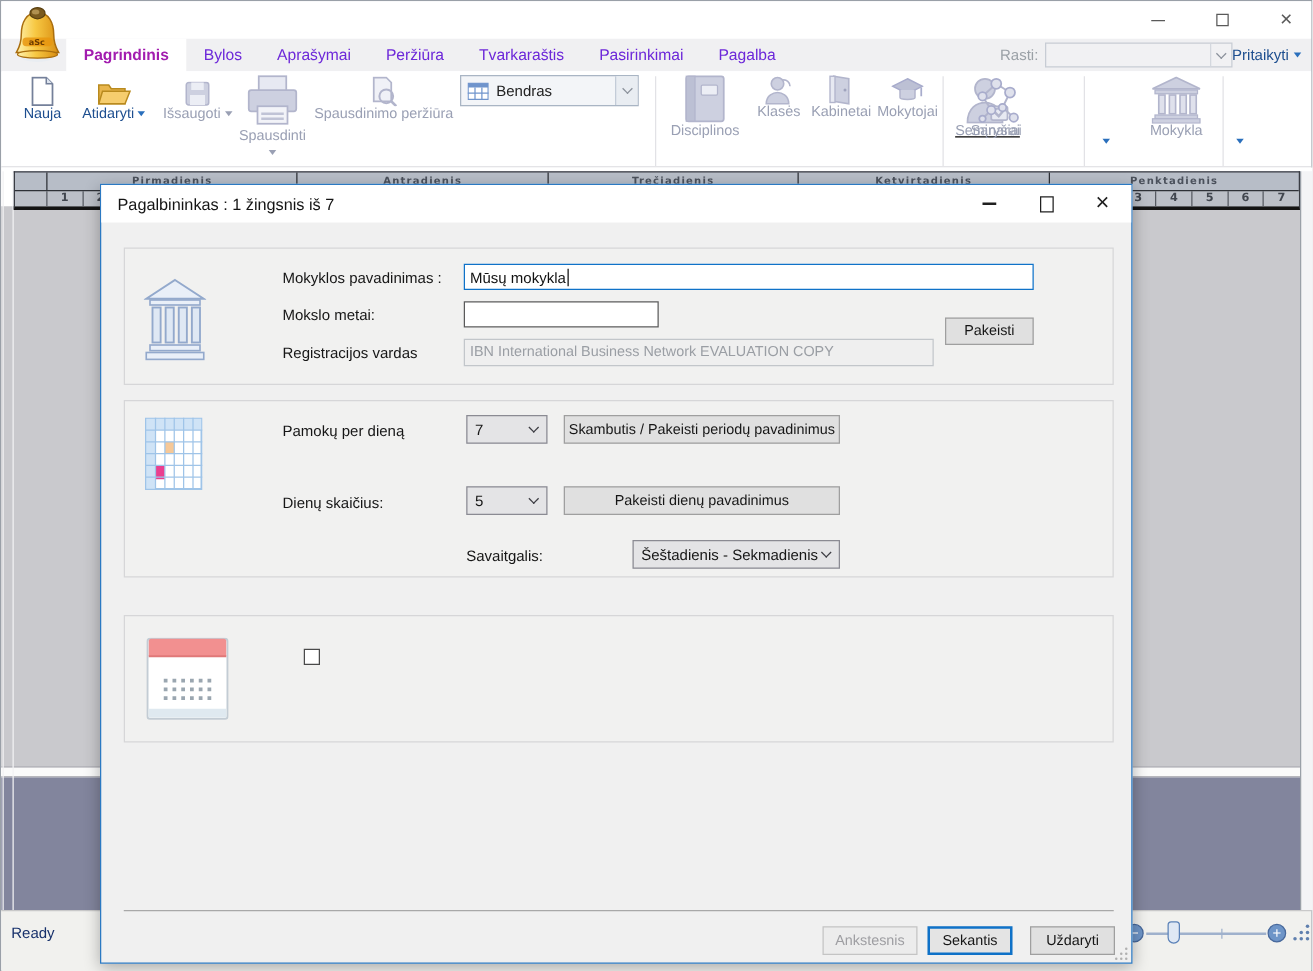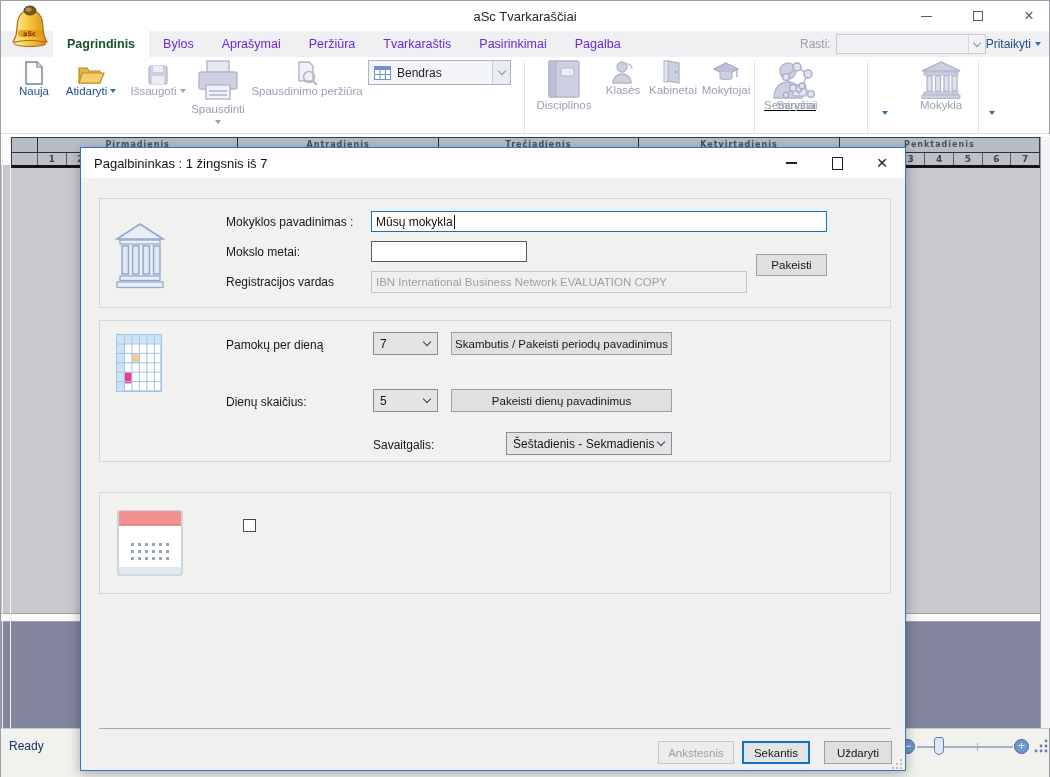--- a/index.html
+++ b/index.html
@@ -15,21 +15,21 @@
   .wb-max-glyph { width:10px; height:10px; border:1px solid #5a5a5a; }
   .wb-close-glyph { font-size:17px; line-height:10px; color:#5a5a5a; }
 
   
   .logo { position:absolute; left:8px; top:3px; z-index:30; }
 
   
   .tabrow { position:absolute; left:0; top:30px; right:0; height:26px; background:#f0f0f2; display:flex; align-items:stretch; }
   .tabs { display:flex; padding-left:52px; }
   .tab { padding:0 14px; display:flex; align-items:center; font-size:12.5px; color:#6d28d9; white-space:nowrap; }
-  .tab.active { background:#fff; color:#14532d; font-weight:bold; }
+  .tab.active { background:#fff; color:#a21caf; font-weight:bold; }
   .find-group { margin-left:auto; display:flex; align-items:center; padding-right:8px; }
   .find-label { font-size:12px; color:#9aa0a6; margin-right:5px; }
   .find-combo { width:150px; height:20px; background:#f1f1f3; border:1px solid #c7ccd4; position:relative; }
   .find-combo .dd { position:absolute; right:0; top:0; bottom:0; width:17px; border-left:1px solid #d4d8de; display:flex; align-items:center; justify-content:center; }
   .chev { width:6px; height:6px; border-right:1.4px solid #8a909a; border-bottom:1.4px solid #8a909a; transform:rotate(45deg); margin-top:-3px; }
   .chev.dark { border-color:#3c3c42; }
   .apply { font-size:12px; color:#1d4e8f; margin-left:0; display:flex; align-items:center; gap:4px; white-space:nowrap; }
   .tri { width:0; height:0; border-left:3.5px solid transparent; border-right:3.5px solid transparent; border-top:4px solid #1d4e8f; }
   .tri.gray { border-top-color:#9aa0b4; }
   .tri.blue { border-top-color:#2a6fbc; }
@@ -95,21 +95,20 @@
   .dlg-sep { position:absolute; left:18px; top:580px; width:792px; height:1px; background:#a8a8a8; }
   .dlg-grip { position:absolute; left:810px; top:608px; }
   .g-icon { position:absolute; }
 </style>
 </head>
 <body>
 
 <div class="window">
 
   <div class="titlebar">
-    <div class="app-title">aSc Tvarkaraščiai</div>
     <div class="win-btn" style="left:905px">
         <div class="wb-min-glyph"></div>
       </div>
     <div class="win-btn" style="left:957px">
         <div class="wb-max-glyph"></div>
       </div>
     <div class="win-btn" style="left:1008px">
         <div class="wb-close-glyph">×</div>
       </div>
   </div>

